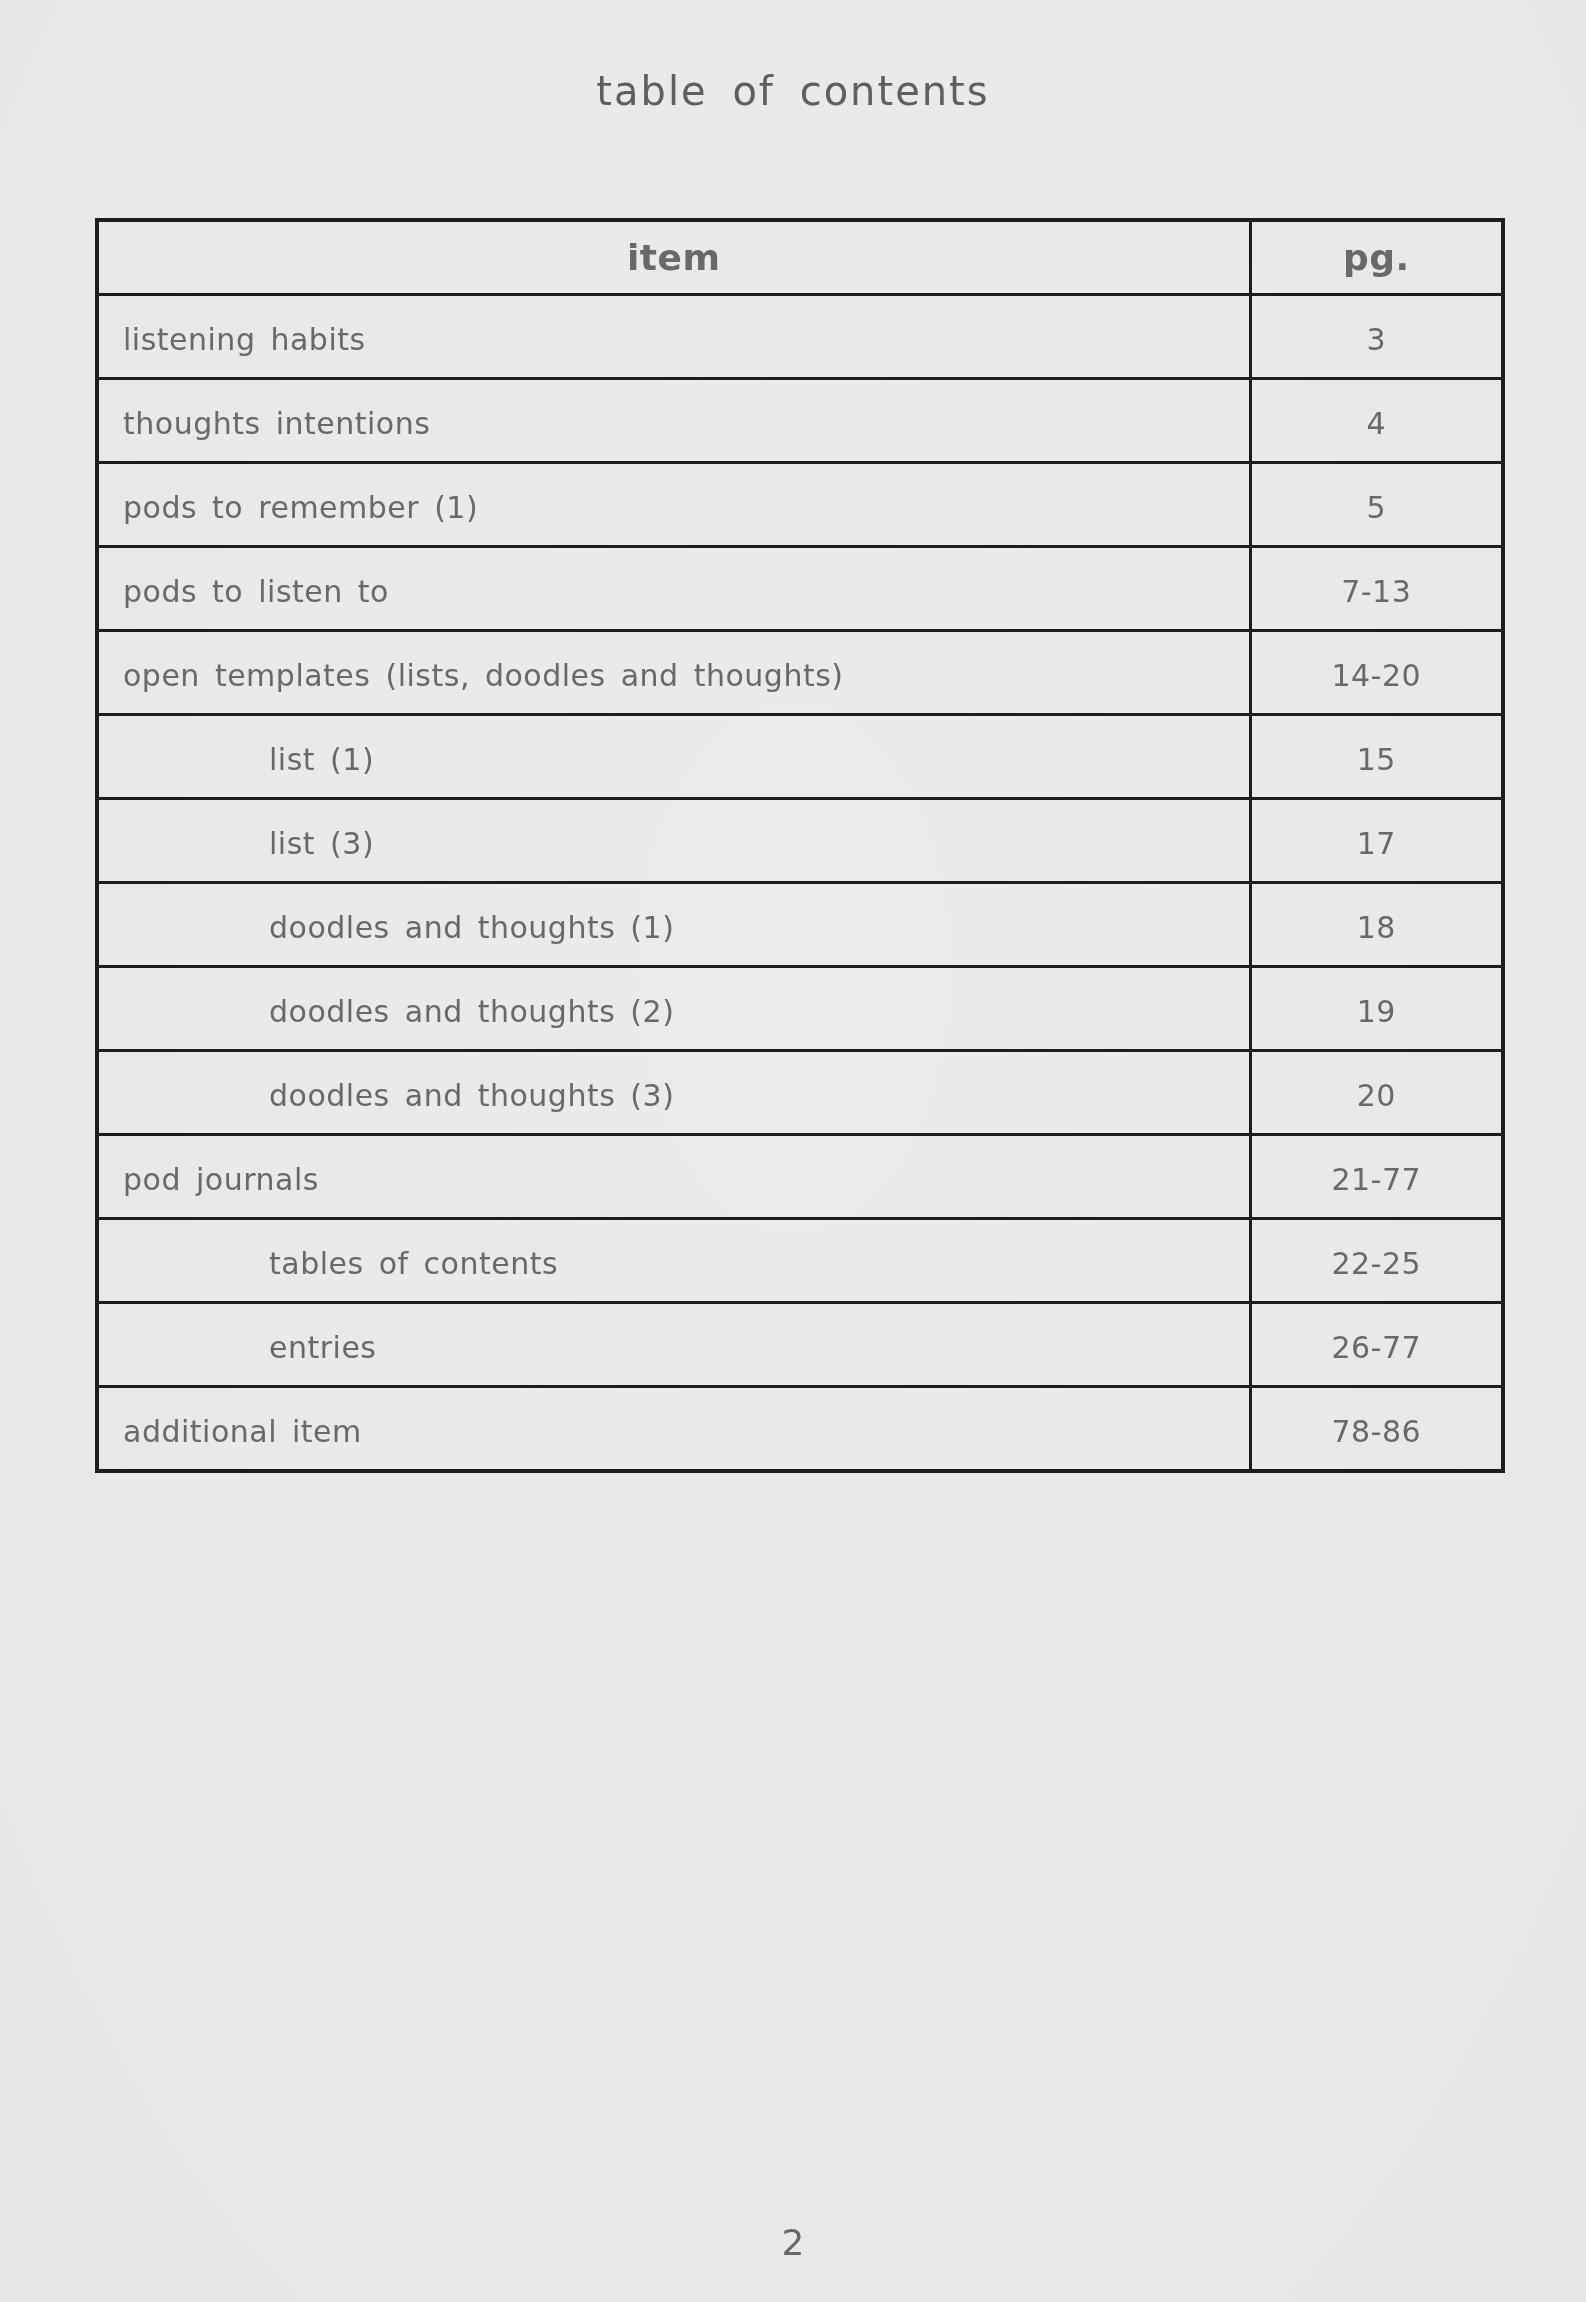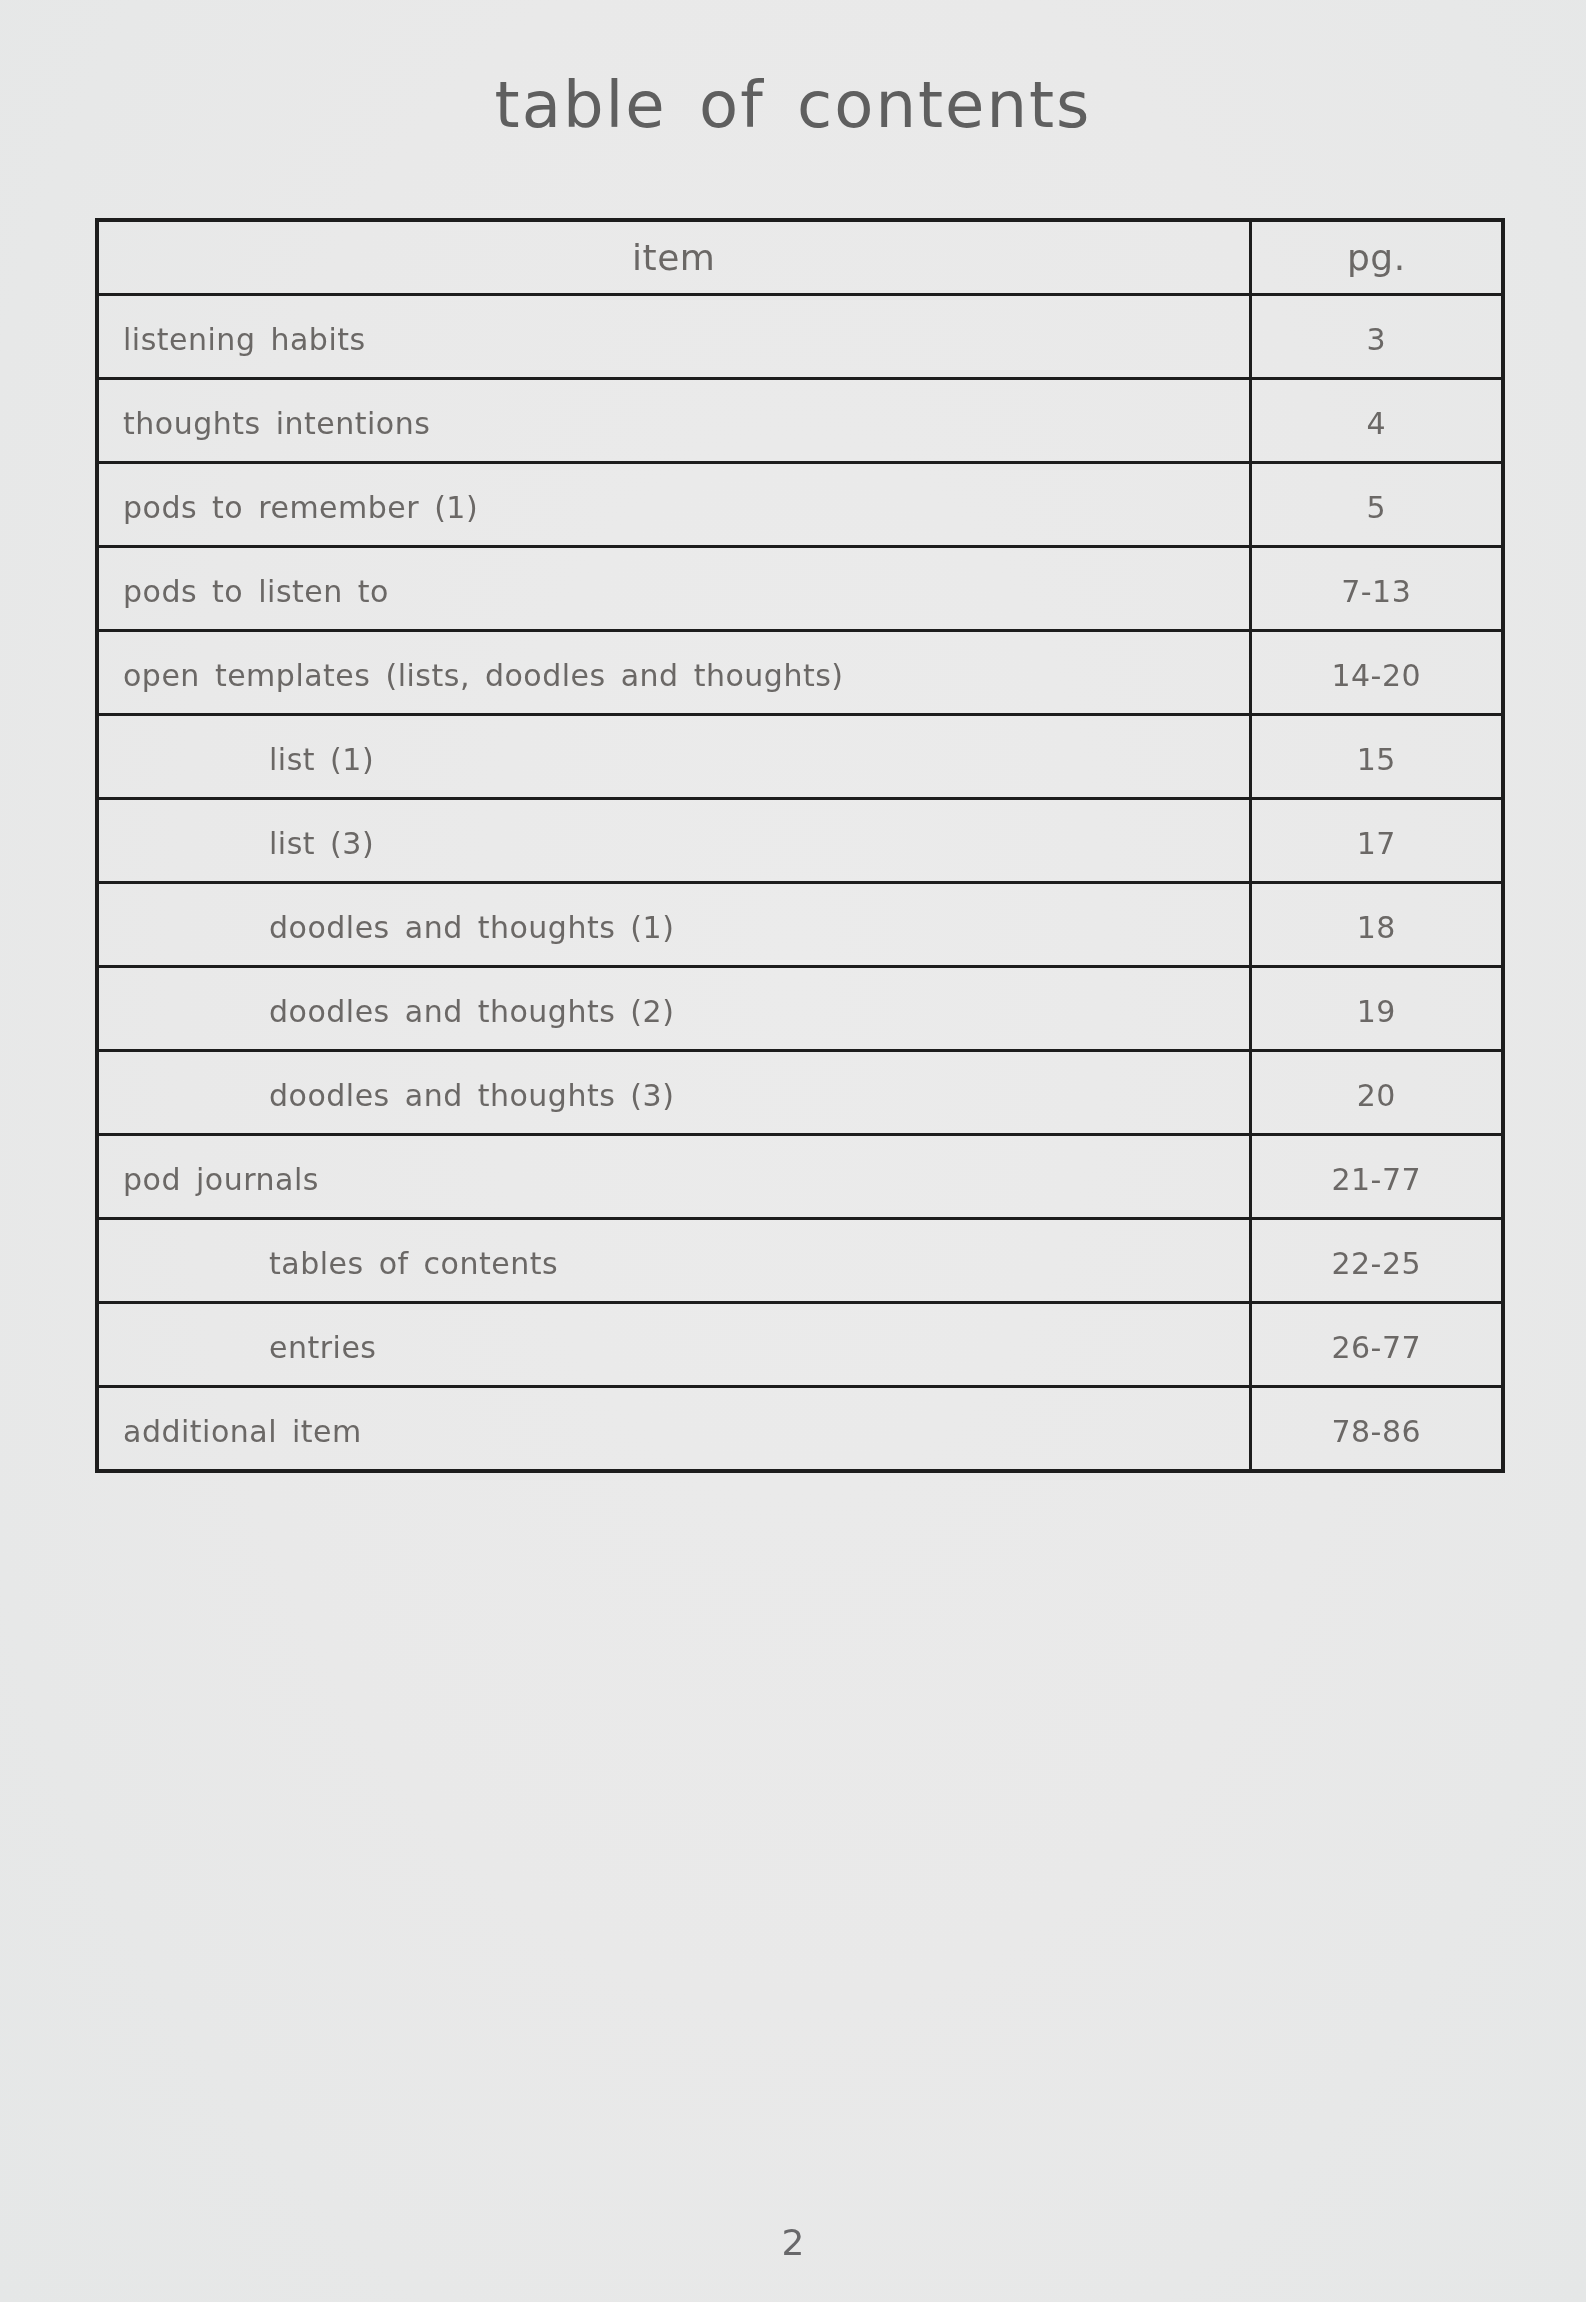--- a/index.html
+++ b/index.html
@@ -14,21 +14,21 @@
     font-family: "DejaVu Sans", "Liberation Sans", sans-serif;
     overflow: hidden;
   }
 
   .page-title {
     position: absolute;
     top: 68px;
     left: 0;
     width: 100%;
     text-align: center;
-    font-size: 64px;
+    font-size: 40px;
     color: #5f5f5f;
     letter-spacing: 2px;
     word-spacing: 10px;
   }
 
   table.toc {
     position: absolute;
     left: 95px;
     top: 218px;
     width: 1406px;
@@ -42,21 +42,21 @@
     color: #6b6866;
     vertical-align: middle;
     letter-spacing: 0.5px;
     word-spacing: 5px;
     overflow: hidden;
     white-space: nowrap;
   }
   table.toc thead th {
     height: 69px;
     font-size: 36px;
-    font-weight: normal;
+    font-weight: bold;
     text-align: center;
   }
   table.toc tbody td {
     height: 74px;
     font-size: 30px;
   }
   td.item-cell {
     text-align: left;
     padding-left: 24px;
     padding-top: 6px;

